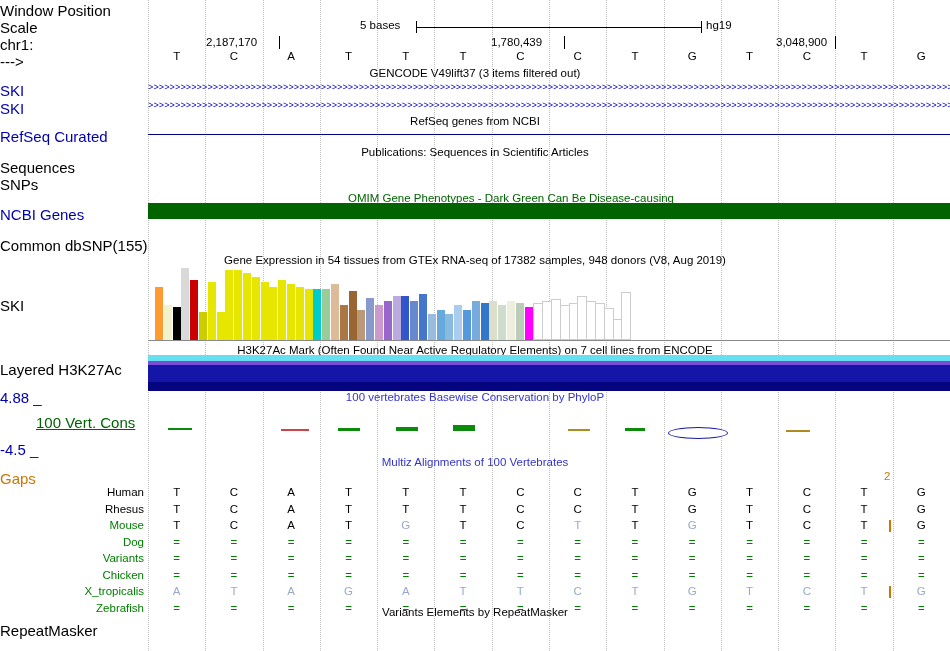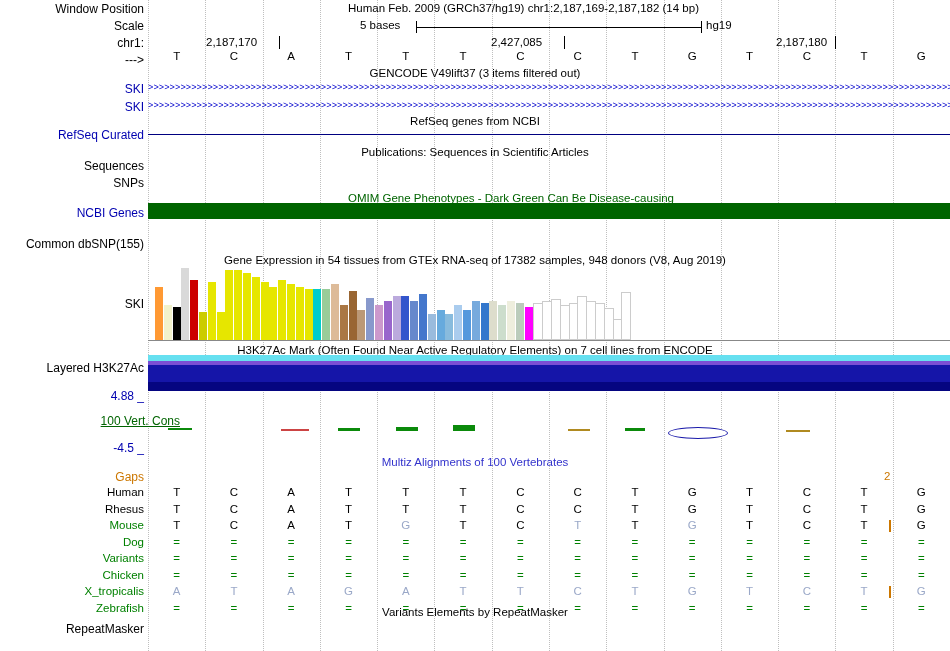--- a/index.html
+++ b/index.html
@@ -16,22 +16,22 @@
     position: relative;
     overflow: hidden;
   }
   #stage {
     position: relative;
     width: 950px;
     height: 651px;
   }
   .abs { position: absolute; }
   .lbl-right {
-    text-align: right;
-    font-size: 12px;
+    text-align: left;
+    font-size: 15px;
     color: #000;
     white-space: nowrap;
   }
   .lbl-blue { color: #0000b0; }
   .lbl-green { color: #006400; margin-left: 36px; }
   .lbl-orange { color: #c07000; }
 
   
   #gridlines {
     position: absolute;
@@ -130,34 +130,33 @@
       <div class="vl" style="left: 630.143px;"></div>
       <div class="vl" style="left: 687.429px;"></div>
       <div class="vl" style="left: 744.714px;"></div>
     </div>
 
   <div class="abs lbl-right" style="left:0; top:2px; width:144px;">Window Position</div>
   <div class="abs lbl-right" style="left:0; top:19px; width:144px;">Scale</div>
   <div class="abs lbl-right" style="left:0; top:36px; width:144px;">chr1:</div>
   <div class="abs lbl-right" style="left:0; top:53px; width:144px;">---&gt;</div>
 
-  <div class="abs ruler-text" style="left:348px; top:2px;">Human Feb. 2009 (GRCh37/hg19)   chr1:2,187,169-2,187,182 (14 bp)</div>
 
   <div class="abs ruler-text" style="left:360px; top:19px;">5 bases</div>
   <div class="abs ruler-text" style="left:706px; top:19px;">hg19</div>
 
   <div class="tickline" style="left:416px; top:27px; width:286px; height:1px;"></div>
   <div class="tickline" style="left:416px; top:21px; width:1px; height:12px;"></div>
   <div class="tickline" style="left:701px; top:21px; width:1px; height:12px;"></div>
 
   <div class="abs ruler-text" style="left:206px; top:36px;">2,187,170</div>
   <div class="tickline" style="left:279px; top:36px; width:1px; height:13px;"></div>
-  <div class="abs ruler-text" style="left:491px; top:36px;">2,427,085</div>
+  <div class="abs ruler-text" style="left:491px; top:36px;">1,780,439</div>
   <div class="tickline" style="left:564px; top:36px; width:1px; height:13px;"></div>
-  <div class="abs ruler-text" style="left:776px; top:36px;">2,187,180</div>
+  <div class="abs ruler-text" style="left:776px; top:36px;">3,048,900</div>
   <div class="tickline" style="left:835px; top:36px; width:1px; height:13px;"></div>
 
   <div class="abs base-row" id="base-row" style="left:148px; top:50px; width:802px; height:16px;">
       <span style="left: 28.6429px;">T</span>
       <span style="left: 85.9286px;">C</span>
       <span style="left: 143.214px;">A</span>
       <span style="left: 200.5px;">T</span>
       <span style="left: 257.786px;">T</span>
       <span style="left: 315.071px;">T</span>
       <span style="left: 372.357px;">C</span>
@@ -252,20 +251,21 @@
     </div>
   <div class="abs" style="left:148px; top:340px; width:802px; height:1px; background:#888;"></div>
 
   <div class="center-note" style="top:344px;">H3K27Ac Mark (Often Found Near Active Regulatory Elements) on 7 cell lines from ENCODE</div>
   <div class="abs lbl-right" style="left:0; top:361px; width:144px;">Layered H3K27Ac</div>
   <div class="solid-bar" style="left:148px; top:355px; width:802px; height:6px; background:#66e0f0;"></div>
   <div class="solid-bar" style="left:148px; top:361px; width:802px; height:4px; background:#7b4fd4;"></div>
   <div class="solid-bar" style="left:148px; top:365px; width:802px; height:24px; background:#1515a8;"></div>
   <div class="solid-bar" style="left:148px; top:382px; width:802px; height:9px; background:#050580;"></div>
 
+  <div class="center-note" style="top:391px; color:#3333cc;">100 vertebrates Basewise Conservation by PhyloP</div>
   <div class="abs lbl-right lbl-blue" style="left:0; top:389px; width:144px;">4.88 _</div>
   <div class="abs lbl-right lbl-green" style="left:0; top:414px; width:144px;text-decoration:underline;">100 Vert. Cons</div>
   <div class="abs lbl-right lbl-blue" style="left:0; top:441px; width:144px;">-4.5 _</div>
 
   <div class="cons-tick" style="left:168px; top:428px; width:24px; height:2px; background:#0b8a0b;"></div>
   <div class="cons-tick" style="left:281px; top:429px; width:28px; height:2px; background:#cc4444;"></div>
   <div class="cons-tick" style="left:338px; top:428px; width:22px; height:3px; background:#0b8a0b;"></div>
   <div class="cons-tick" style="left:396px; top:427px; width:22px; height:4px; background:#0b8a0b;"></div>
   <div class="cons-tick" style="left:453px; top:425px; width:22px; height:6px; background:#0b8a0b;"></div>
   <div class="cons-tick" style="left:568px; top:429px; width:22px; height:2px; background:#b08a20;"></div>

